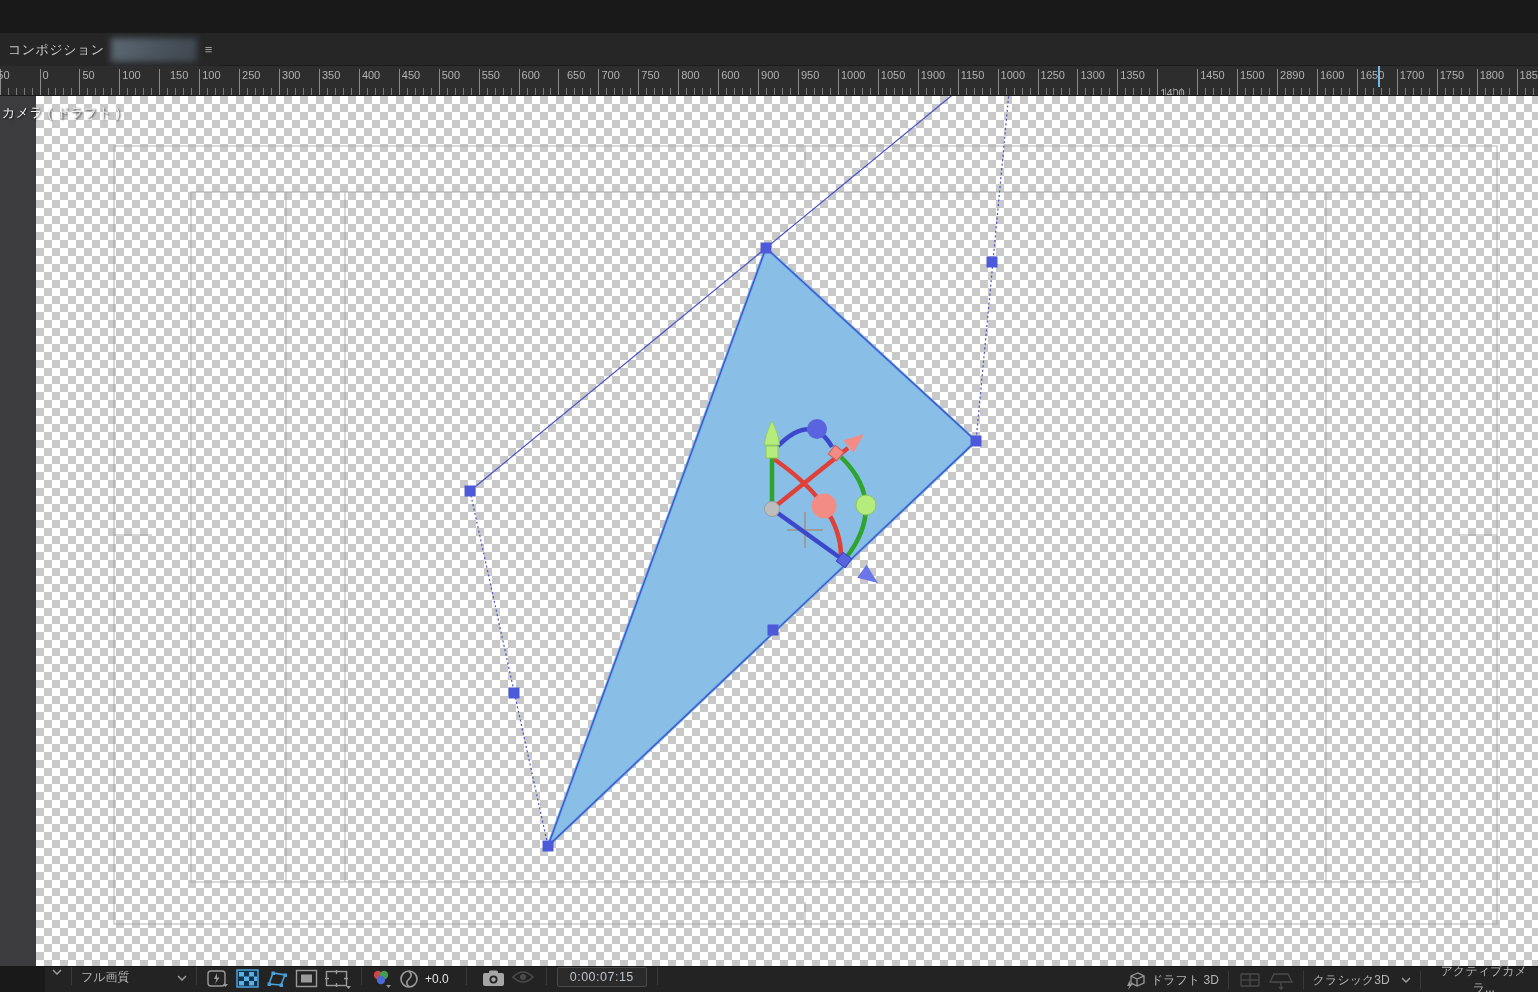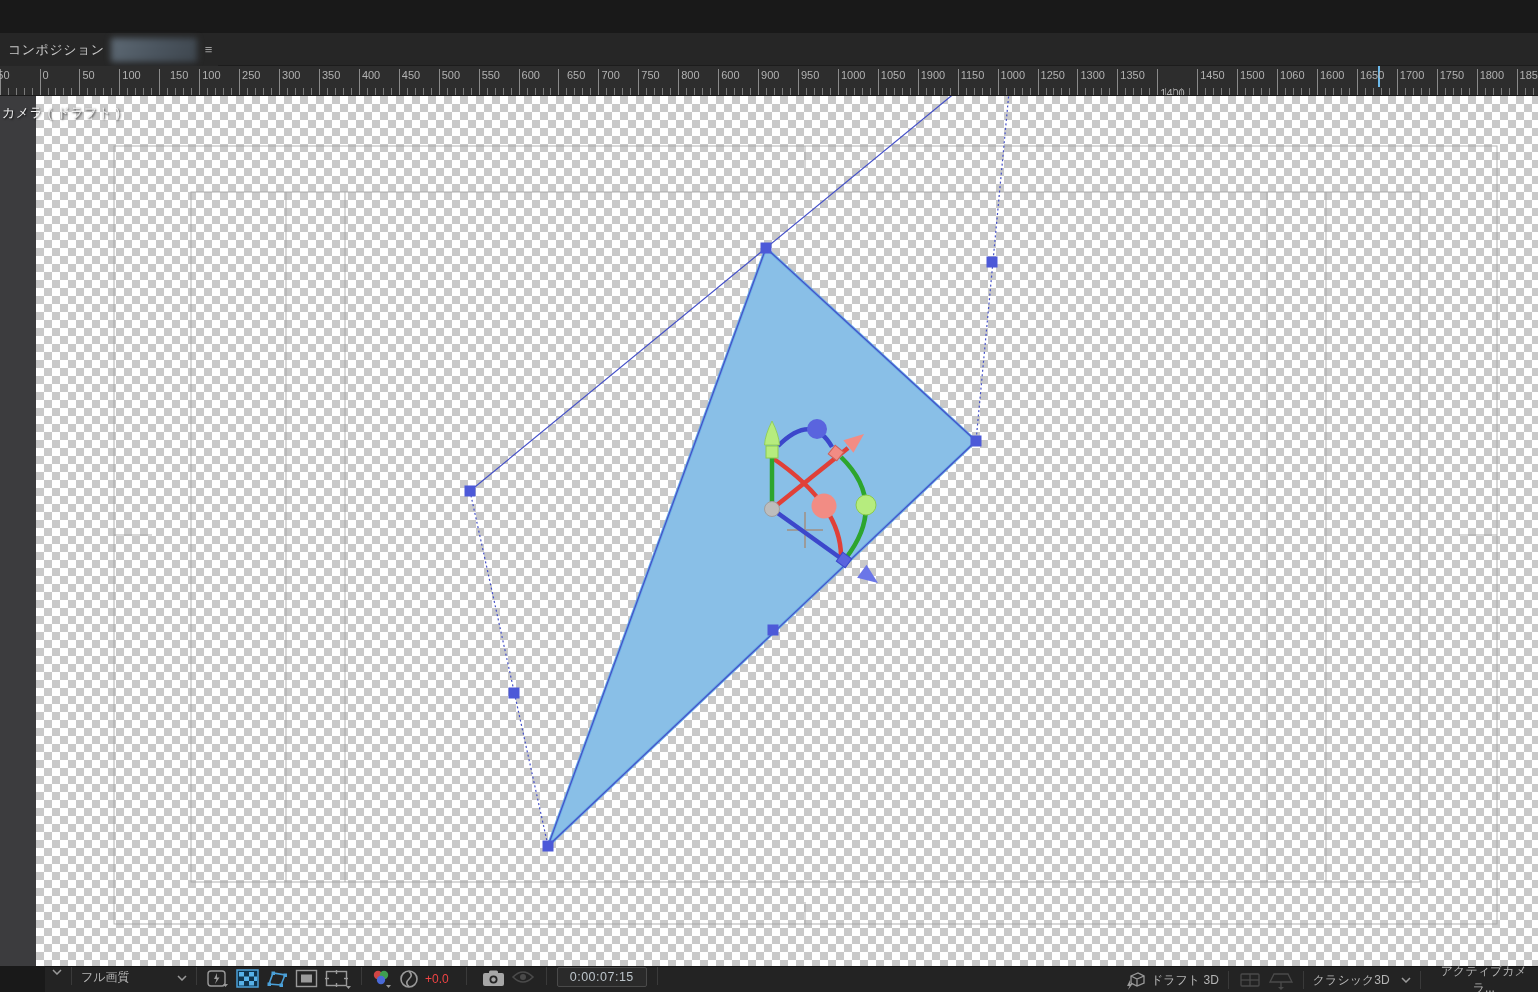--- a/index.html
+++ b/index.html
@@ -37,21 +37,21 @@
   svg.overlay { position:absolute; left:0; top:0; }
 
   
   .toolbar { position:absolute; left:0; top:966px; width:1538px; height:26px; background:#232323;
              border-top:1px solid #141414; display:flex; align-items:flex-start; color:#b5b5b5; font-size:12px;margin-left:45px; }
   .sep  { width:1px; height:18px; background:#3a3a3a; margin:0 6px; flex:0 0 auto; }
   .tb-btn { display:flex; align-items:center; gap:4px; background:none; border:none; color:#b5b5b5;
             font-size:12px; padding:2px 3px; cursor:default; flex:0 0 auto;
             font-family:"Liberation Sans","DejaVu Sans",sans-serif; }
   .chev { flex:0 0 auto; }
-  .exp-val { color:#ef4444; margin-left:2px; }
+  .exp-val { color:#e5e5e5; margin-left:2px; }
   .timecode { border:1px solid #4a4a4a; background:#2a2a2a; border-radius:2px; padding:2px 12px;
               color:#bcc4ca; font-size:12.5px; letter-spacing:.5px; }
   .tb-right { position:absolute; left:1075px; top:0; height:26px; display:flex; align-items:center; }
   .dim { opacity:.38; }
 </style>
 </head>
 <body>
 
 <div class="top-strip"></div>
 
@@ -251,21 +251,21 @@
     <div class="rt-minor" style="left: 1213.17px;"></div>
     <div class="rt-minor" style="left: 1221.15px;"></div>
     <div class="rt-minor" style="left: 1229.14px;"></div>
     <div class="rt-major" style="left: 1237.12px;"></div>
     <div class="rt-label" style="left: 1240.12px;">1500</div>
     <div class="rt-minor" style="left: 1245.1px;"></div>
     <div class="rt-minor" style="left: 1253.09px;"></div>
     <div class="rt-minor" style="left: 1261.07px;"></div>
     <div class="rt-minor" style="left: 1269.06px;"></div>
     <div class="rt-major" style="left: 1277.04px;"></div>
-    <div class="rt-label" style="left: 1280.04px;">1060</div>
+    <div class="rt-label" style="left: 1280.04px;">2890</div>
     <div class="rt-minor" style="left: 1285.02px;"></div>
     <div class="rt-minor" style="left: 1293.01px;"></div>
     <div class="rt-minor" style="left: 1300.99px;"></div>
     <div class="rt-minor" style="left: 1308.98px;"></div>
     <div class="rt-major" style="left: 1316.96px;"></div>
     <div class="rt-label" style="left: 1319.96px;">1600</div>
     <div class="rt-minor" style="left: 1324.94px;"></div>
     <div class="rt-minor" style="left: 1332.93px;"></div>
     <div class="rt-minor" style="left: 1340.91px;"></div>
     <div class="rt-minor" style="left: 1348.9px;"></div>

